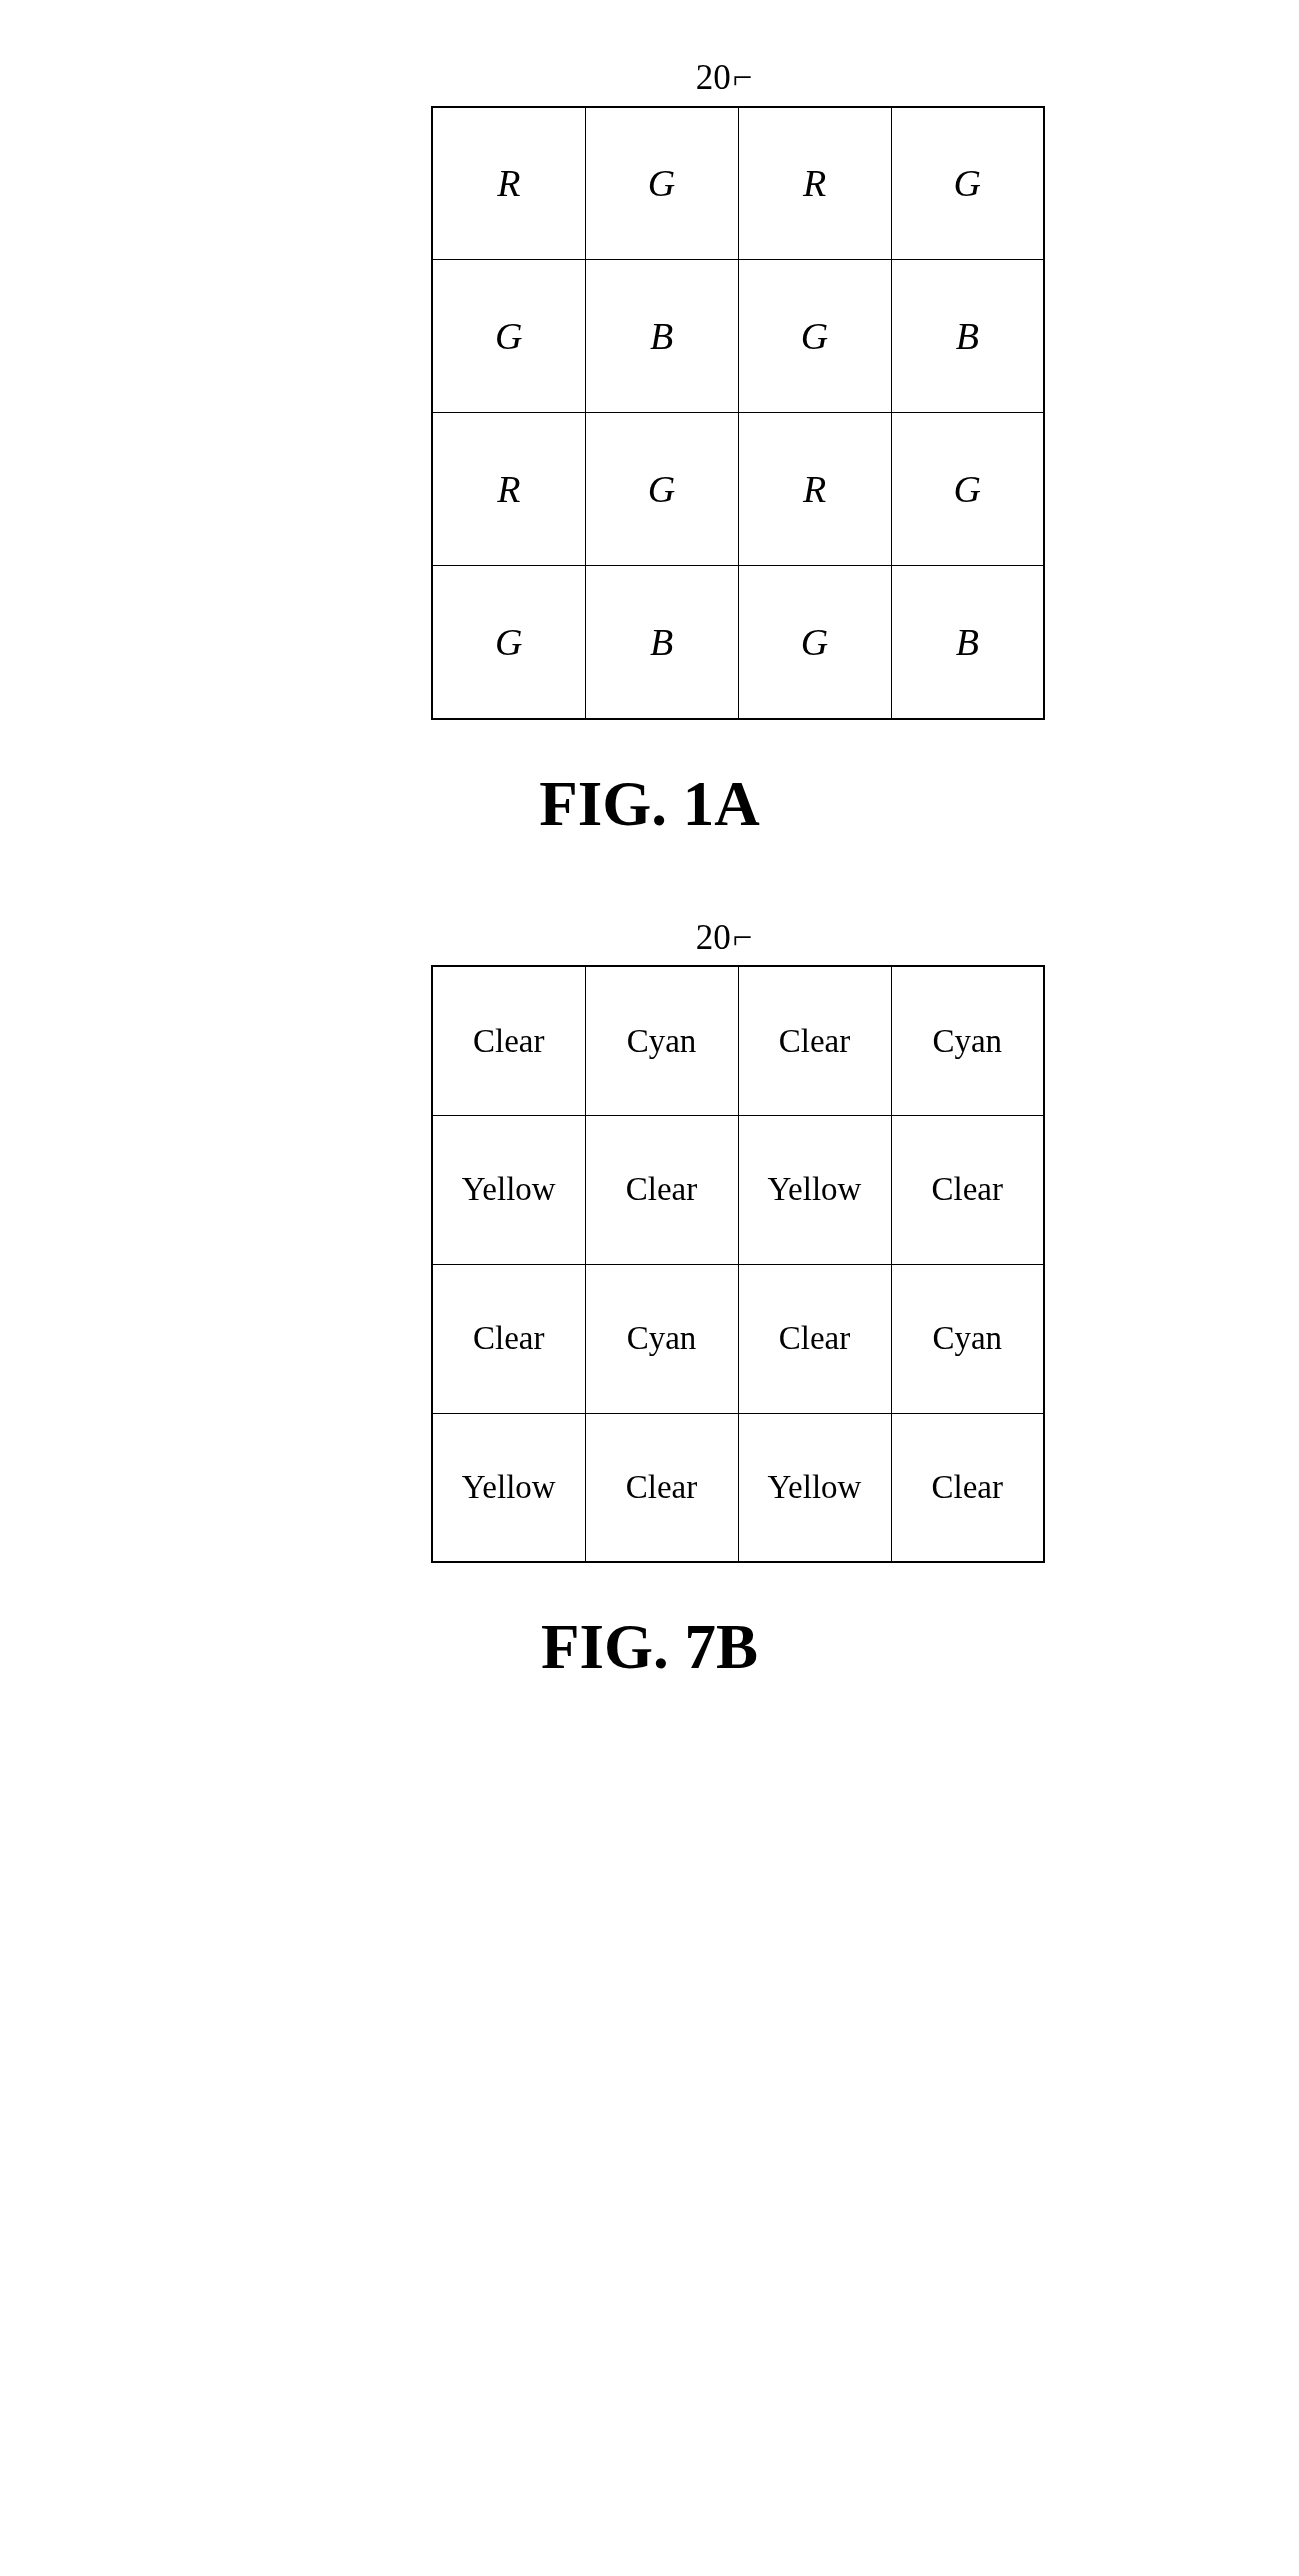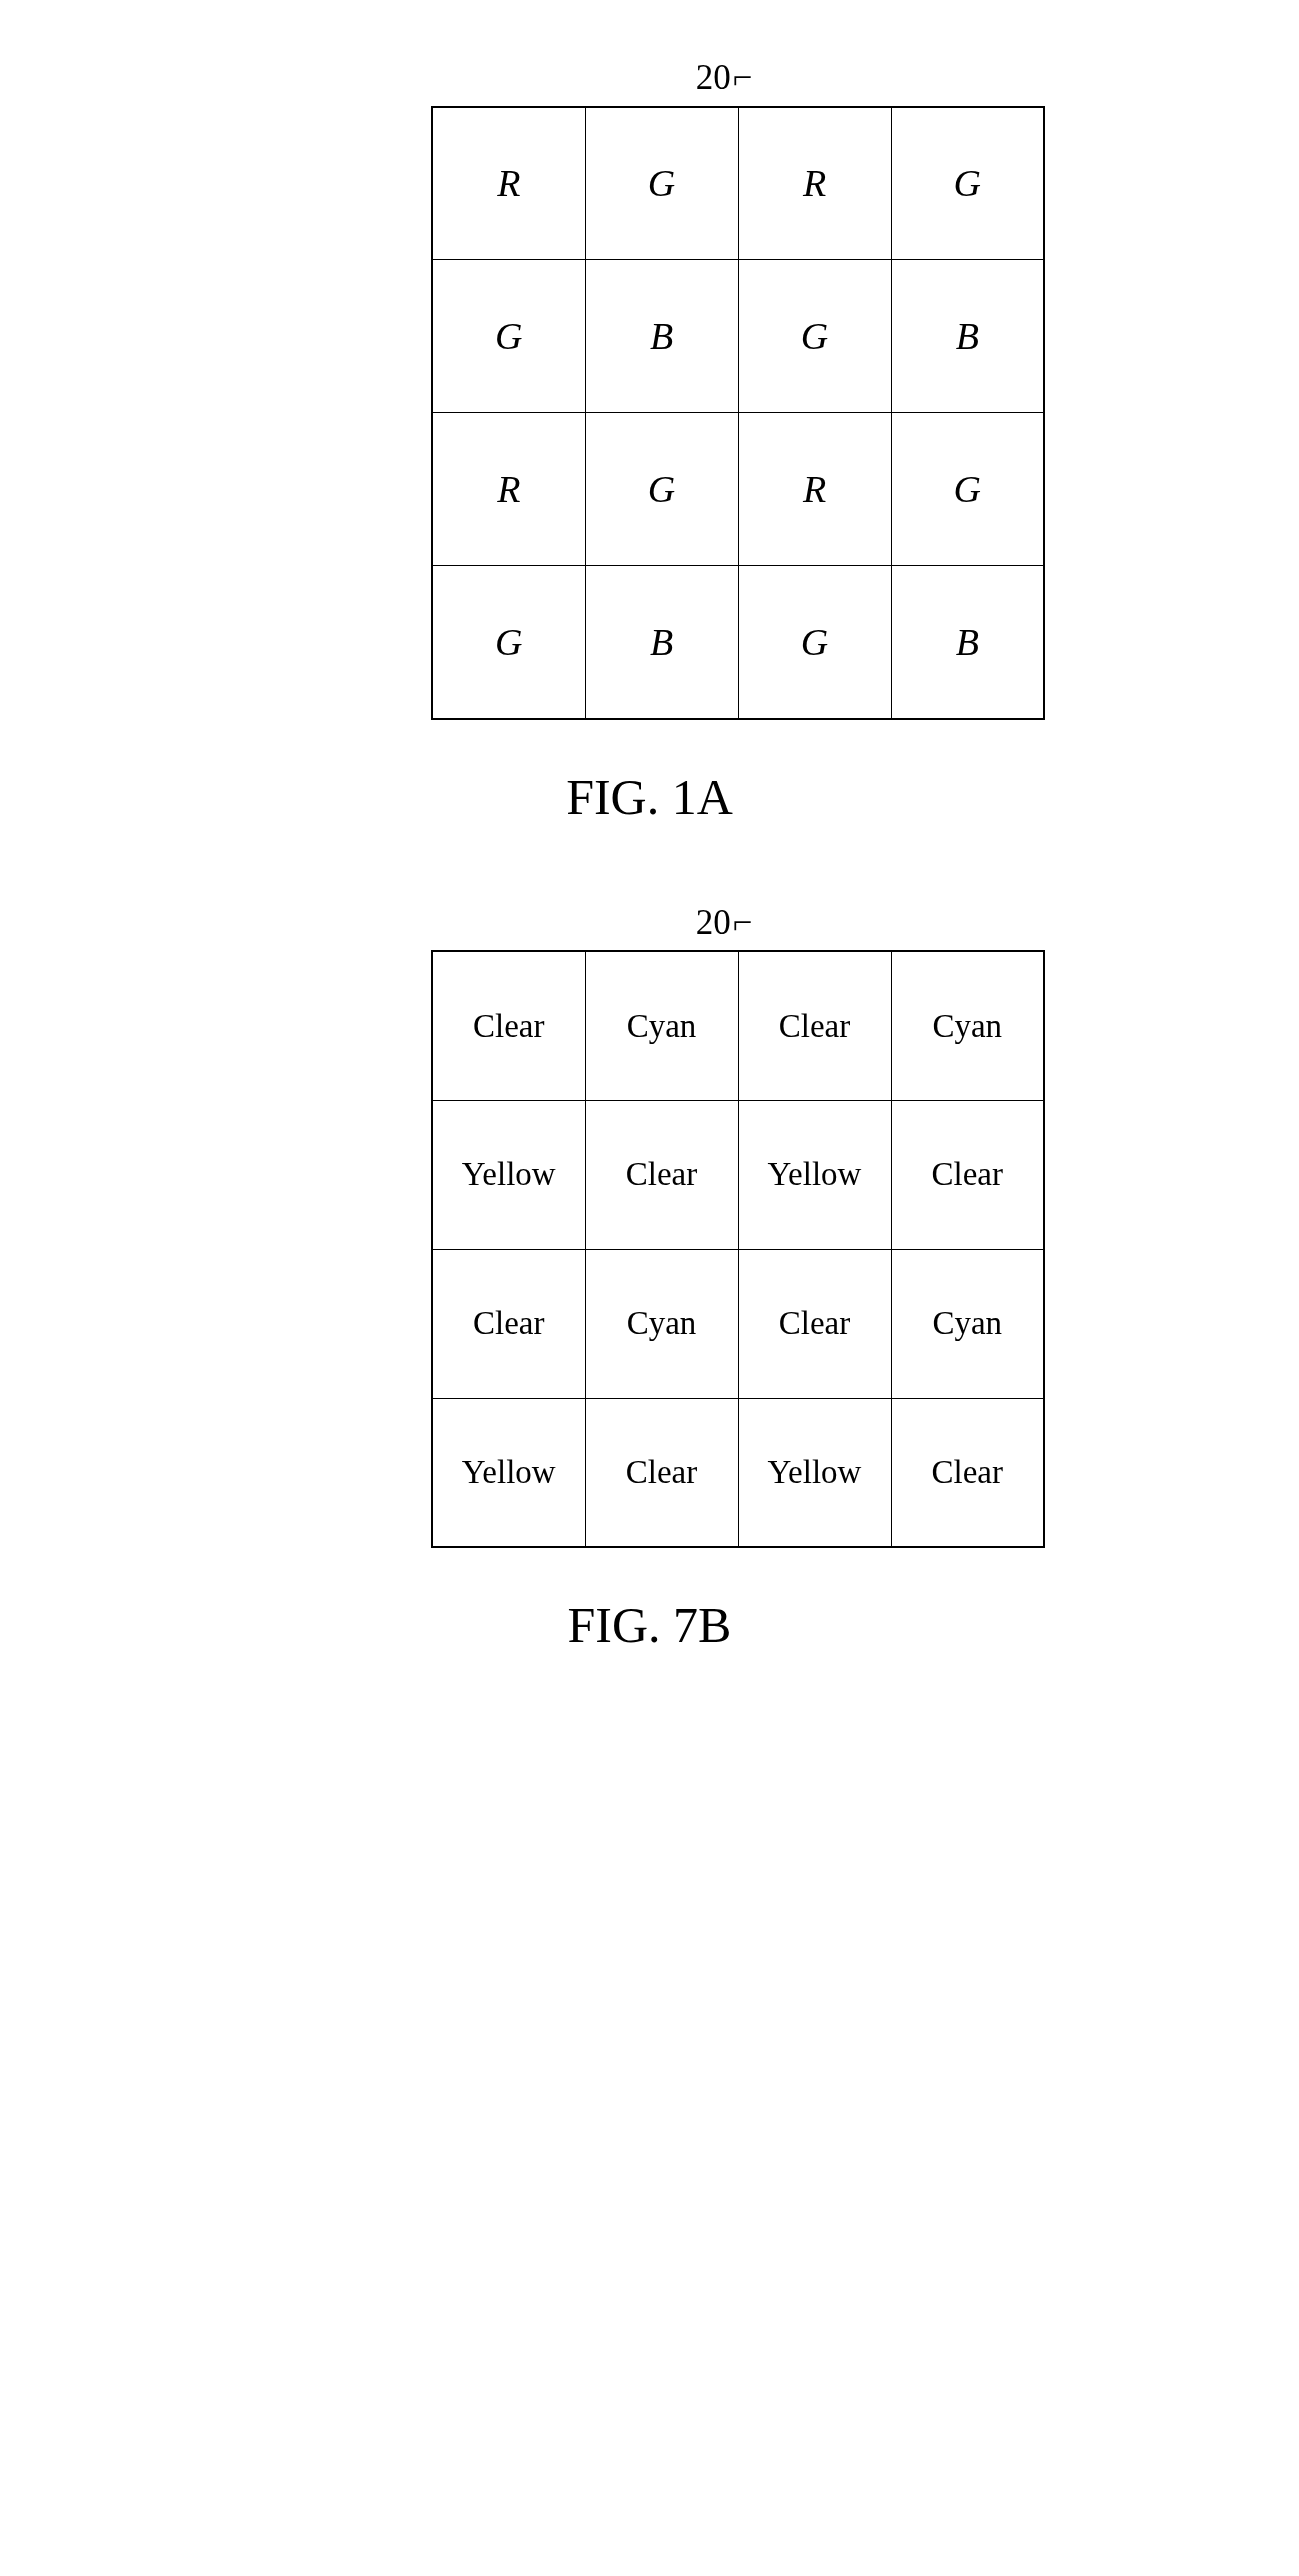--- a/index.html
+++ b/index.html
@@ -47,22 +47,22 @@
       width: 153px;
       height: 149px;
       text-align: center;
       vertical-align: middle;
       font-size: 33px;
       font-style: normal;
       font-weight: normal;
     }
 
     .fig-caption {
-      font-size: 50px;
-      font-weight: normal;
+      font-size: 63px;
+      font-weight: bold;
       margin-top: 48px;
       text-align: right;
     }
 
     .number-label {
       font-size: 35px;
       color: #000;
       margin-right: 1.9px;
     }
 

